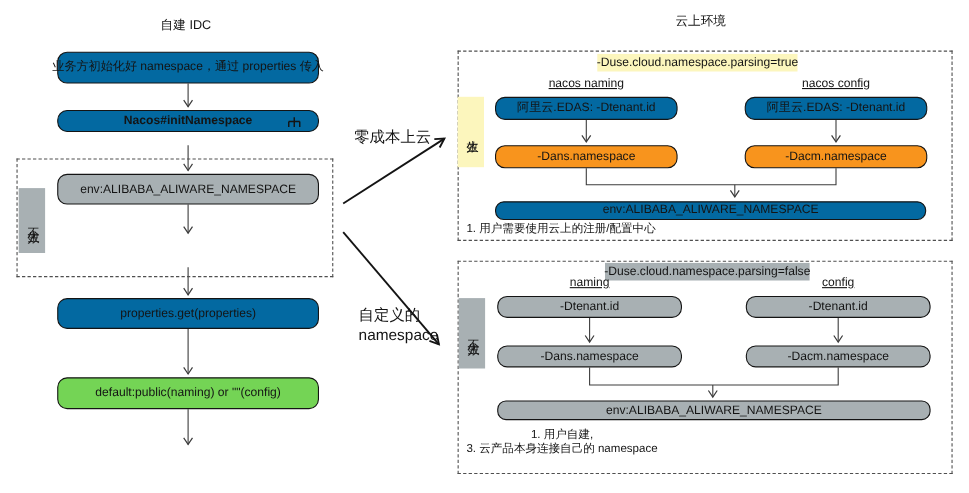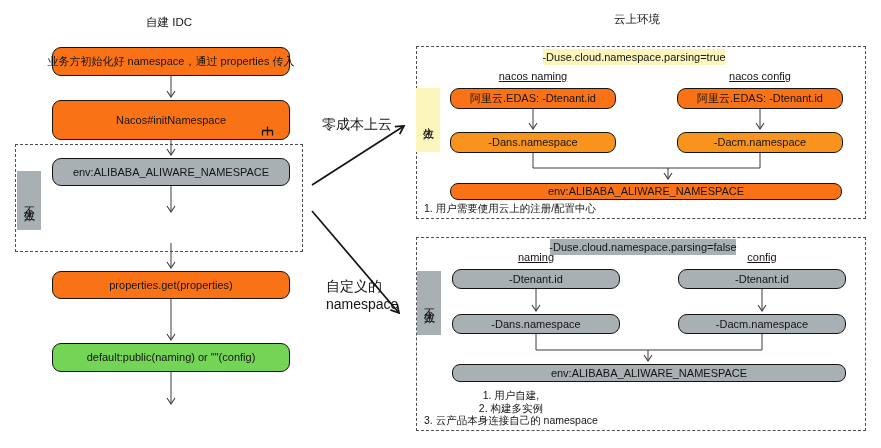--- a/index.html
+++ b/index.html
@@ -8,21 +8,21 @@
     font-family:"Liberation Sans","DejaVu Sans",sans-serif; color:#141414;
     overflow:hidden;
   }
   .node {
     position:absolute; box-sizing:border-box;
     border:1.6px solid #141414; border-radius:9px;
     display:flex; align-items:center; justify-content:center;
     font-size:11px; line-height:1.1; text-align:center; color:#141414;
     white-space:nowrap;
   }
-  .cream  { background:#f97316; }
+  .cream  { background:#0369a1; }
   .gray   { background:#A8B0B3; }
   .orange { background:#F8941D; }
   .green  { background:#74D455; }
   .dashed {
     position:absolute; box-sizing:border-box;
     border:1.5px dashed #4f4f4f;
   }
   .vlabel {
     position:absolute; box-sizing:border-box;
     writing-mode:vertical-rl; text-orientation:upright;
@@ -91,21 +91,21 @@
   </svg>
 
   <div class="title" style="left:119px; top:15px; width:100px;">自建 IDC</div>
   <div class="title" style="left:587px; top:12px; width:100px;">云上环境</div>
 
   <div class="dashed" style="left:15px; top:144px; width:288px; height:108px;"></div>
   <div class="vlabel grayed" style="left:17px; top:171px; width:24px; height:59px;">不生效</div>
 
   <div class="node cream" style="left:52px; top:47px; width:238px; height:29px;">业务方初始化好 namespace，通过 properties 传入</div>
 
-  <div class="node cream" style="left:52px; top:100px; width:238px; height:40px;">
+  <div class="node cream" style="left:52px; top:100px; width:238px; height:20px;font-weight:bold;">
     <span>Nacos#initNamespace</span>
     <svg class="rake" viewBox="0 0 13 11">
       <path d="M6.5 0.5 V4.5 M1.5 4.5 H11.5 M1.5 4.5 V9.5 M6.5 4.5 V9.5 M11.5 4.5 V9.5" fill="none" stroke="#141414" stroke-width="1.3"></path>
     </svg>
   </div>
 
   <div class="node gray" style="left:52px; top:158px; width:238px; height:28px;">env:ALIBABA_ALIWARE_NAMESPACE</div>
   <div class="node cream" style="left:52px; top:271px; width:238px; height:28px;">properties.get(properties)</div>
   <div class="node green" style="left:52px; top:343px; width:238px; height:29px;">default:public(naming) or ""(config)</div>
 
@@ -140,17 +140,16 @@
   <div class="col-label" style="left:712px; top:251px; width:100px;">config</div>
 
   <div class="node gray" style="left:452px; top:269px; width:168px; height:20px;">-Dtenant.id</div>
   <div class="node gray" style="left:678px; top:269px; width:168px; height:20px;">-Dtenant.id</div>
   <div class="node gray" style="left:452px; top:314px; width:168px; height:20px;">-Dans.namespace</div>
   <div class="node gray" style="left:678px; top:314px; width:168px; height:20px;">-Dacm.namespace</div>
   <div class="node gray" style="left:452px; top:364px; width:394px; height:18px; border-radius:8px;">env:ALIBABA_ALIWARE_NAMESPACE</div>
 
   <div class="note" style="left:424px; top:390px;text-align:center;">
     <div>1. 用户自建,</div>
-    <div>2. 构建多实例</div>
     <div>3. 云产品本身连接自己的 namespace</div>
   </div>
 
 </div>
 
 </body></html>

